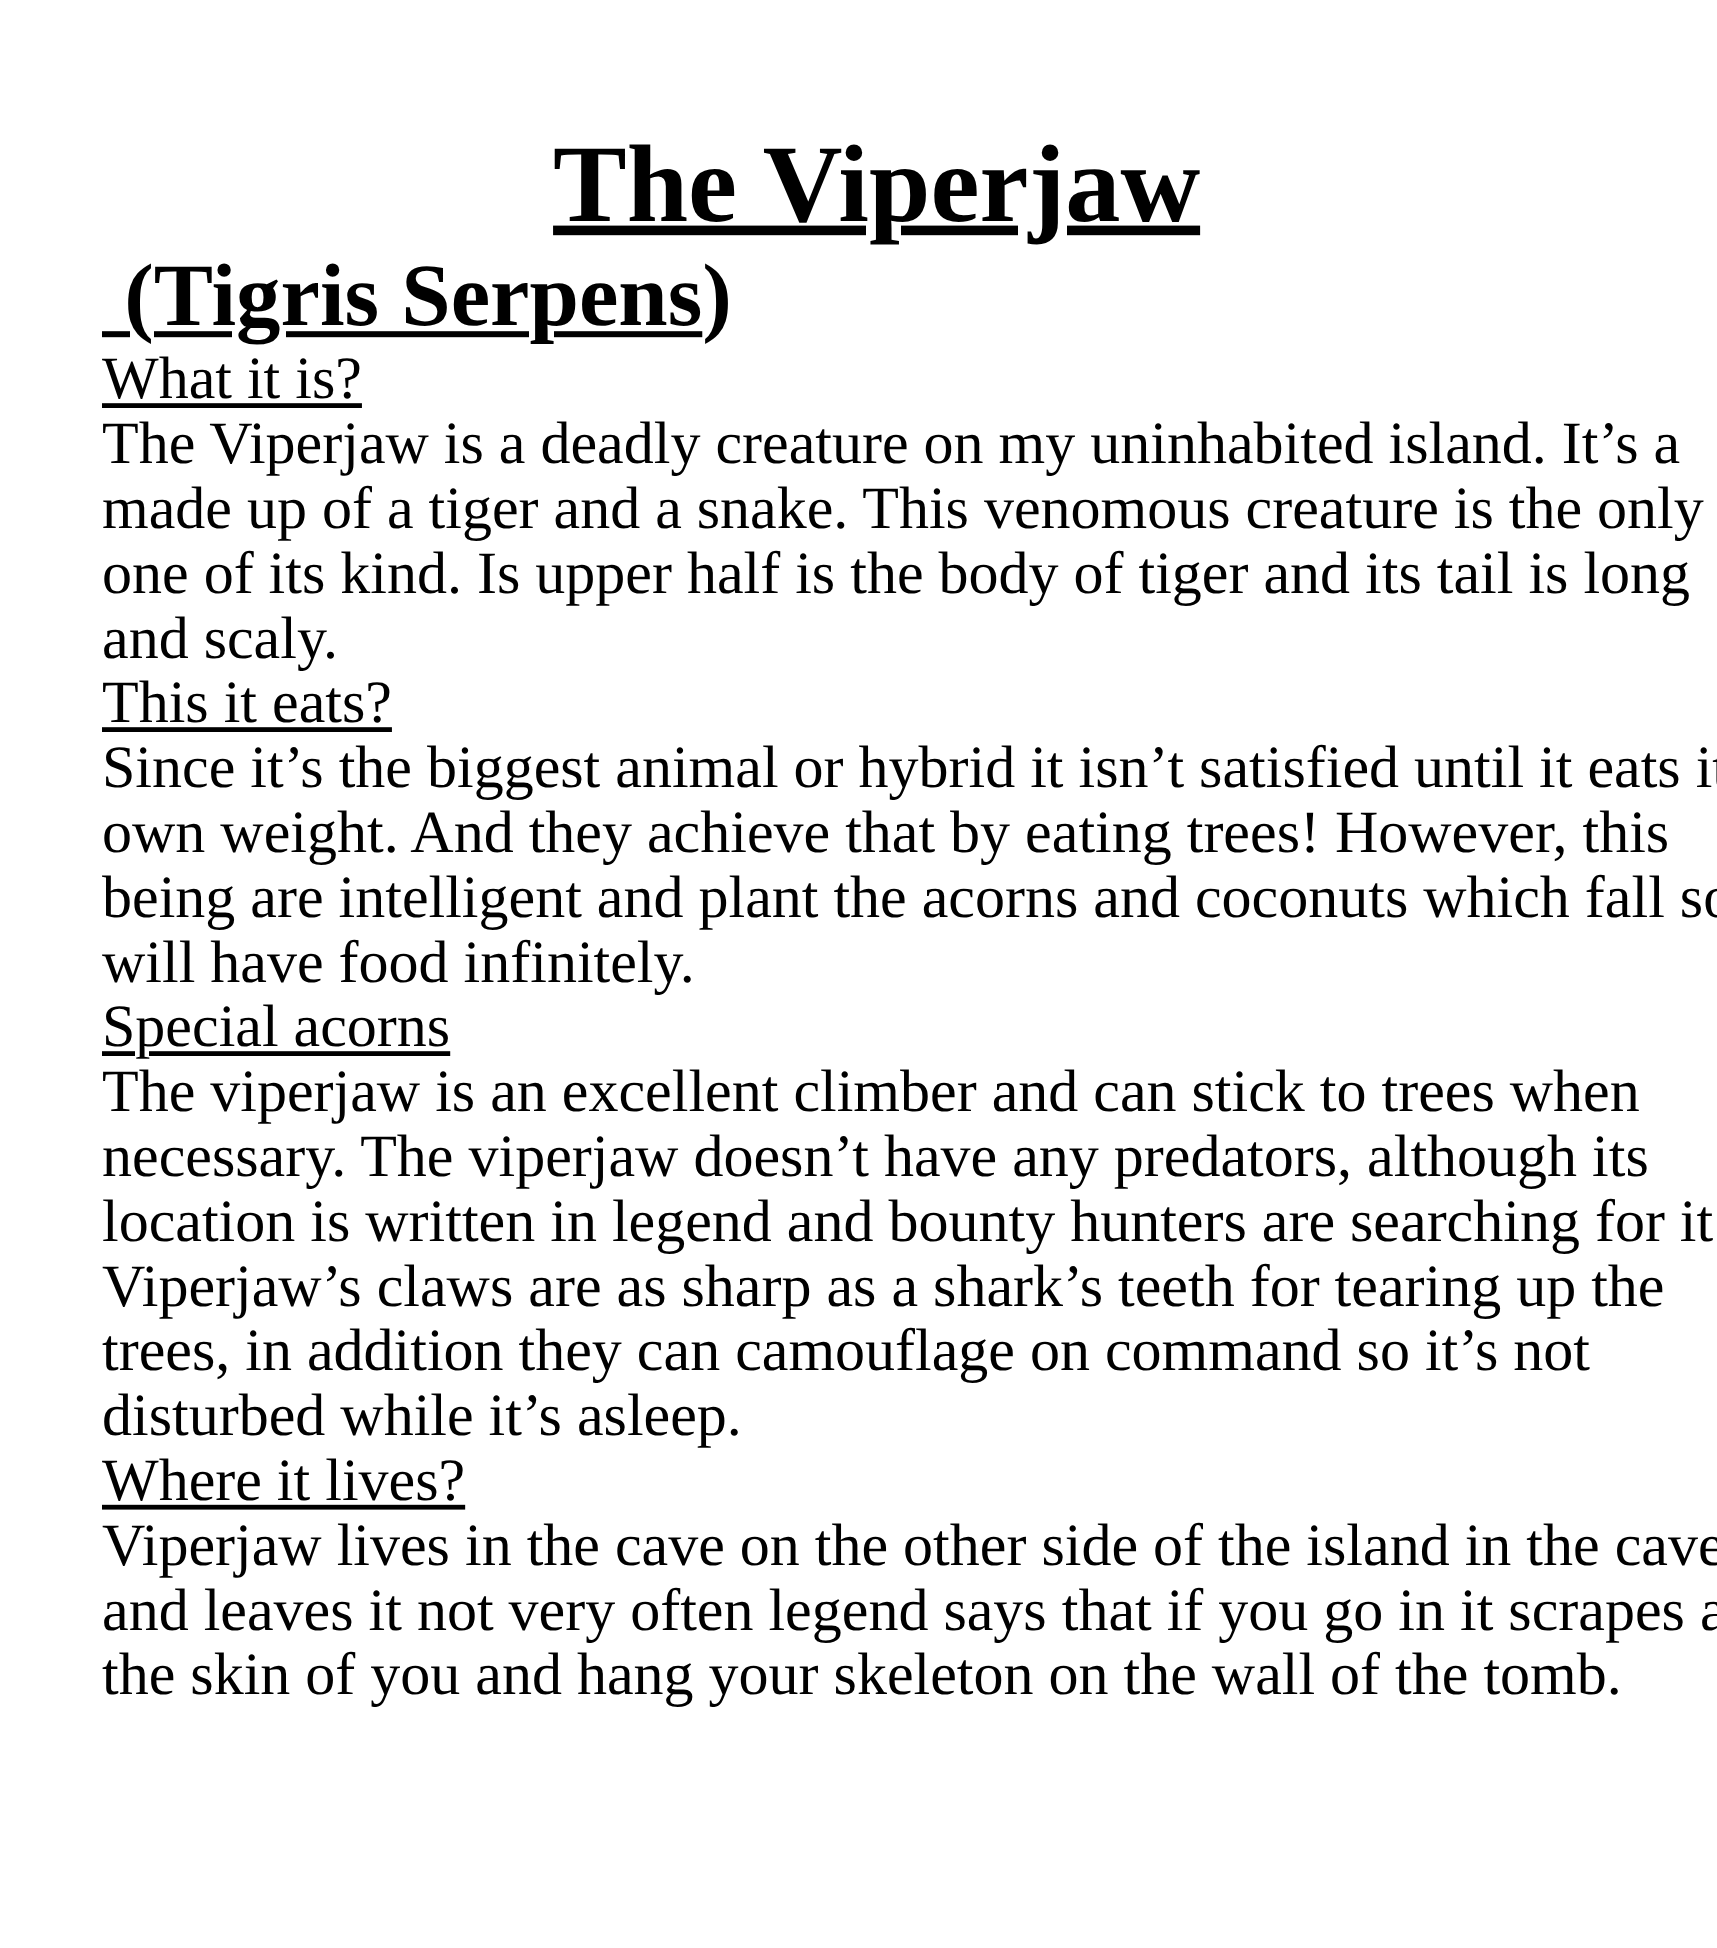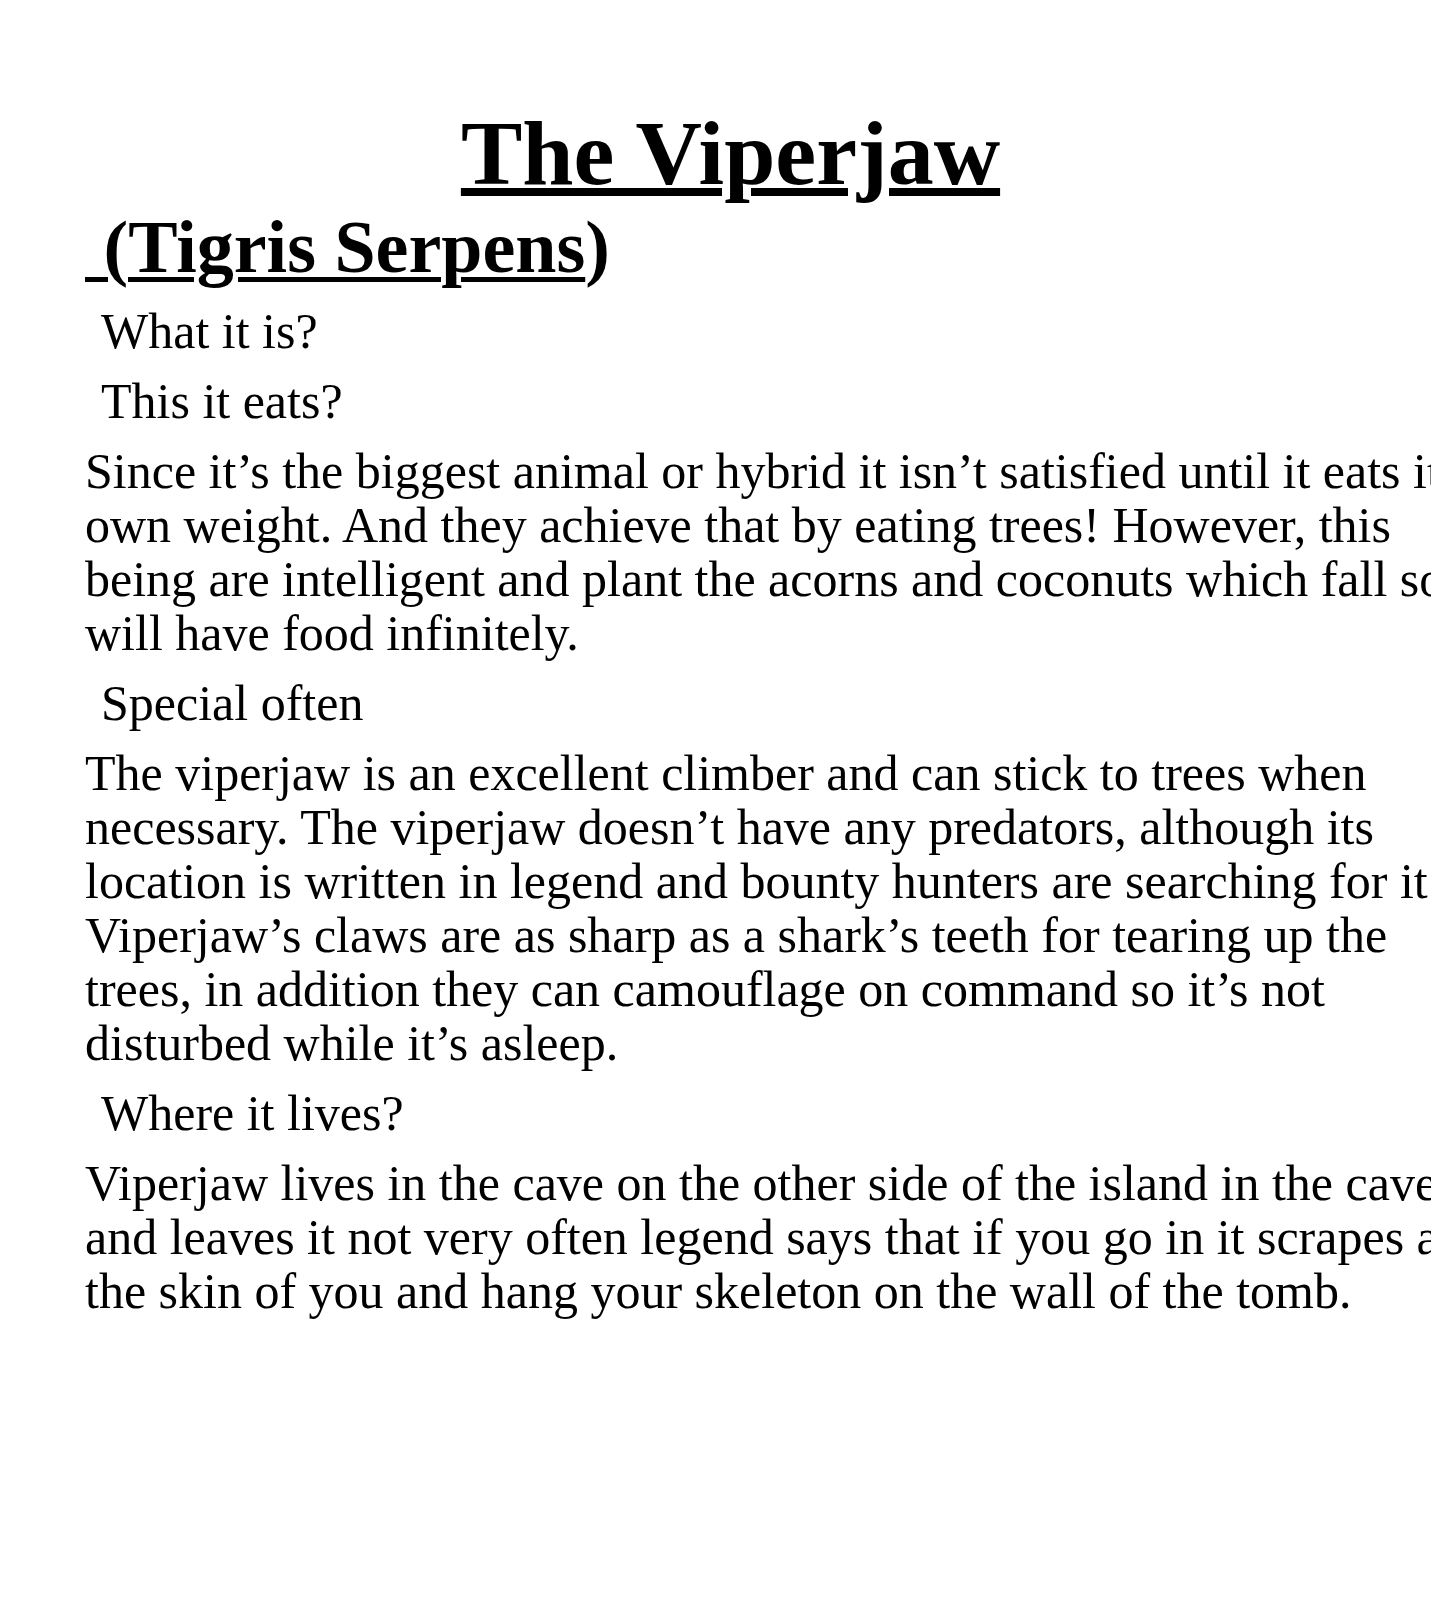--- a/index.html
+++ b/index.html
@@ -37,52 +37,57 @@
     line-height: 82px;
     font-weight: 700;
     white-space: pre;
   }
   .subtitle .u {
     text-decoration: underline;
     text-decoration-thickness: 5px;
     text-underline-offset: 5px;
   }
   .heading {
-    margin: 16px;
+    margin: 0;
     font-size: 50px;
     line-height: 54px;
     font-weight: 400;
+    text-decoration: underline;
     text-decoration-thickness: 4px;
     text-underline-offset: 4px;
   }
   .para {
     margin: 0;
     font-size: 50px;
     line-height: 54px;
     white-space: pre;
   }
 </style>
 </head>
 <body>
 
 <div class="page">
 
   <h1 class="title">The Viperjaw</h1>
 
   <div class="subtitle"><span class="u"> (Tigris Serpens</span><span>)</span></div>
 
   <h2 class="heading">What it is?</h2>
+  <p class="para">The Viperjaw is a deadly creature on my uninhabited island. It’s a
+made up of a tiger and a snake. This venomous creature is the only
+one of its kind. Is upper half is the body of tiger and its tail is long
+and scaly.</p>
 
   <h2 class="heading">This it eats?</h2>
   <p class="para">Since it’s the biggest animal or hybrid it isn’t satisfied until it eats its
 own weight. And they achieve that by eating trees! However, this
 being are intelligent and plant the acorns and coconuts which fall so it
 will have food infinitely.</p>
 
-  <h2 class="heading">Special often</h2>
+  <h2 class="heading">Special acorns</h2>
   <p class="para">The viperjaw is an excellent climber and can stick to trees when
 necessary. The viperjaw doesn’t have any predators, although its
 location is written in legend and bounty hunters are searching for it.
 Viperjaw’s claws are as sharp as a shark’s teeth for tearing up the
 trees, in addition they can camouflage on command so it’s not
 disturbed while it’s asleep.</p>
 
   <h2 class="heading">Where it lives?</h2>
   <p class="para">Viperjaw lives in the cave on the other side of the island in the cave
 and leaves it not very often legend says that if you go in it scrapes all

